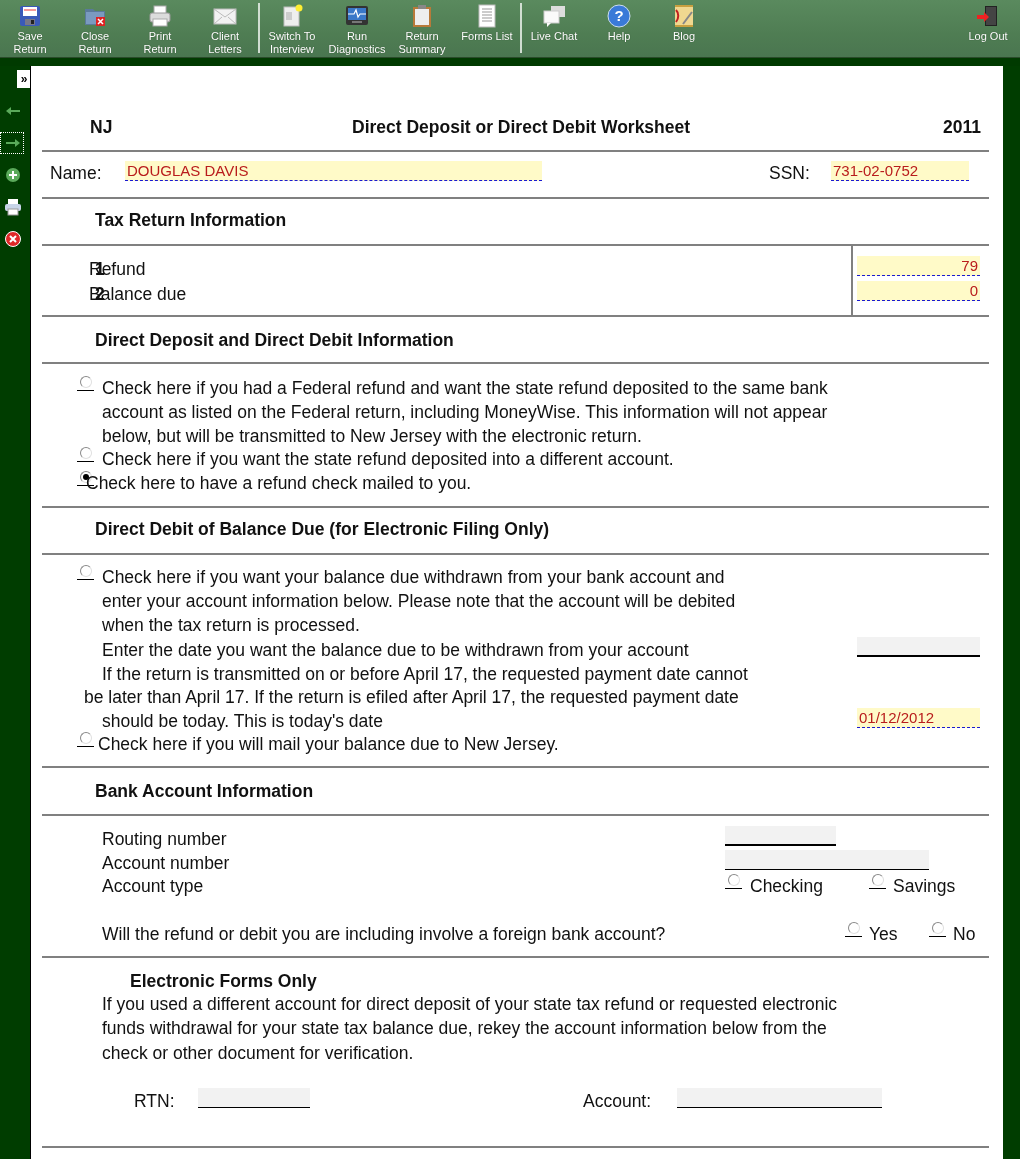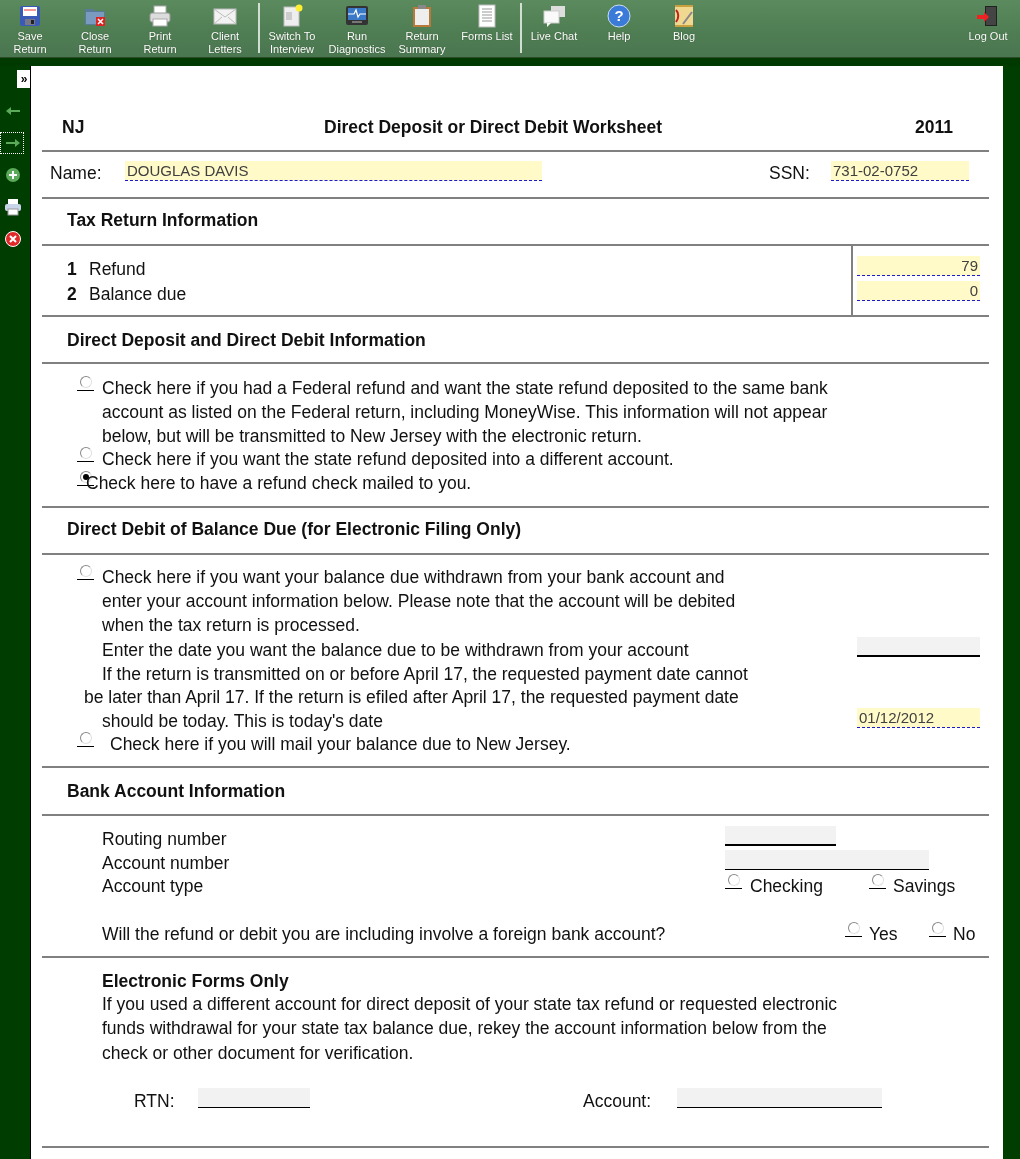--- a/index.html
+++ b/index.html
@@ -10,22 +10,22 @@
   .tb-btn .lbl { display: block; text-shadow: 0 0 1px #2c4a2c; }
   .tb-sep { position: absolute; top: 3px; width: 2px; height: 50px; background: #e8efe8; opacity: 0.85; }
   .darkband { position: absolute; left: 0; top: 58px; width: 1020px; height: 8px; background: #003a00; }
   .leftbar { position: absolute; left: 0; top: 66px; width: 30px; height: 1093px; background: #003d00; }
   .expand { position: absolute; left: 17px; top: 70px; width: 14px; height: 18px; background: #fff; font-size: 12px; font-weight: bold; line-height: 18px; text-align: center; color: #000; }
   .side-ico { position: absolute; left: 3px; width: 20px; height: 18px; }
   .page { position: absolute; left: 30px; top: 66px; width: 973px; height: 1093px; background: #fff; border-left: 1px solid #000; }
   .rightbar { position: absolute; left: 1003px; top: 66px; width: 17px; height: 1093px; background: #003d00; }
   .hr { position: absolute; left: 42px; width: 947px; height: 2px; background: #808080; }
   .t { position: absolute; font-size: 17.5px; color: #111; white-space: nowrap; }
-  .b { font-weight: bold; }
-  .field { position: absolute; background: #fffac8; border-bottom: 1.5px dashed #1a1ad0; font-size: 15px; color: #404040; height: 20px; line-height: 20px; padding: 0 2px; white-space: nowrap; }
+  .b { font-weight: bold; margin-left: 28px; }
+  .field { position: absolute; background: #fffac8; border-bottom: 1.5px dashed #1a1ad0; font-size: 15px; color: #b91c1c; height: 20px; line-height: 20px; padding: 0 2px; white-space: nowrap; }
   .field.right { text-align: right; }
   .empty { position: absolute; background: #f2f2f2; border-bottom: 2px solid #000; height: 20px; }
   .empty.thin { border-bottom: 1.5px solid #000; }
   .radio { position: absolute; width: 17px; height: 16px; border-bottom: 1.5px solid #000; cursor: pointer; }
   .radio::before { content: ""; position: absolute; left: 3px; top: 1px; width: 10px; height: 10px; border-radius: 50%; border: 1px solid #8a8a8a; border-right-color: #e0e0e0; border-bottom-color: #e0e0e0; background: #fff; }
   .radio.on::after { content: ""; position: absolute; left: 6px; top: 4px; width: 6px; height: 6px; border-radius: 50%; background: #000; }
   .vline { position: absolute; width: 1.5px; background: #808080; }
 </style>
 </head>
 <body>
@@ -207,21 +207,21 @@
 <div class="t" style="left:102px;top:567px">Check here if you want your balance due withdrawn from your bank account and</div>
 <div class="t" style="left:102px;top:591px">enter your account information below.   Please note that the account will be debited</div>
 <div class="t" style="left:102px;top:615px">when the tax return is processed.</div>
 <div class="t" style="left:102px;top:640px">Enter the date you want the balance due to be withdrawn from your account</div>
 <div class="empty" style="left:857px;top:637px;width:123px"></div>
 <div class="t" style="left:102px;top:664px">If the return is transmitted on or before April 17,  the requested payment date cannot</div>
 <div class="t" style="left:84px;top:687px">be later than April 17.   If the return is efiled after April 17,  the requested payment date</div>
 <div class="t" style="left:102px;top:711px">should be today.   This is today's date</div>
 <div class="field" style="left:857px;top:708px;width:123px">01/12/2012</div>
 <div class="radio" style="left:77px;top:731px"></div>
-<div class="t" style="left:110px;top:734px">Check here if you will mail your balance due to New Jersey.</div>
+<div class="t" style="left:98px;top:734px">Check here if you will mail your balance due to New Jersey.</div>
 <div class="hr" style="top:766px"></div>
 
 <div class="t b" style="left:67px;top:781px">Bank Account Information</div>
 <div class="hr" style="top:814px;height:1.5px"></div>
 <div class="t" style="left:102px;top:829px">Routing number</div>
 <div class="empty" style="left:725px;top:826px;width:111px"></div>
 <div class="t" style="left:102px;top:853px">Account number</div>
 <div class="empty thin" style="left:725px;top:850px;width:204px"></div>
 <div class="t" style="left:102px;top:876px">Account type</div>
 <div class="radio" style="left:725px;top:873px"></div>

